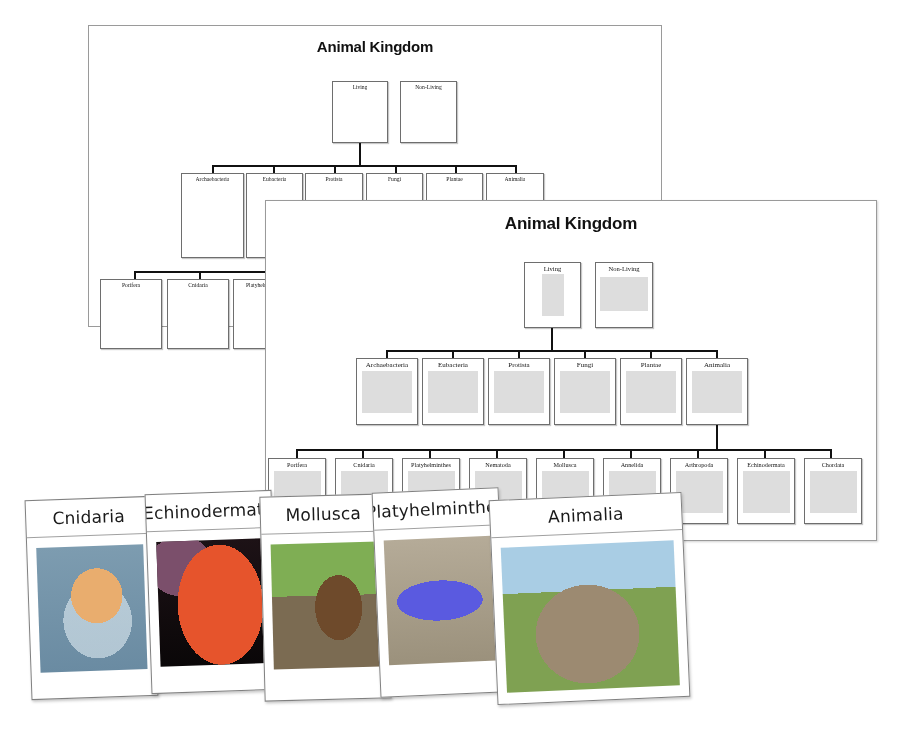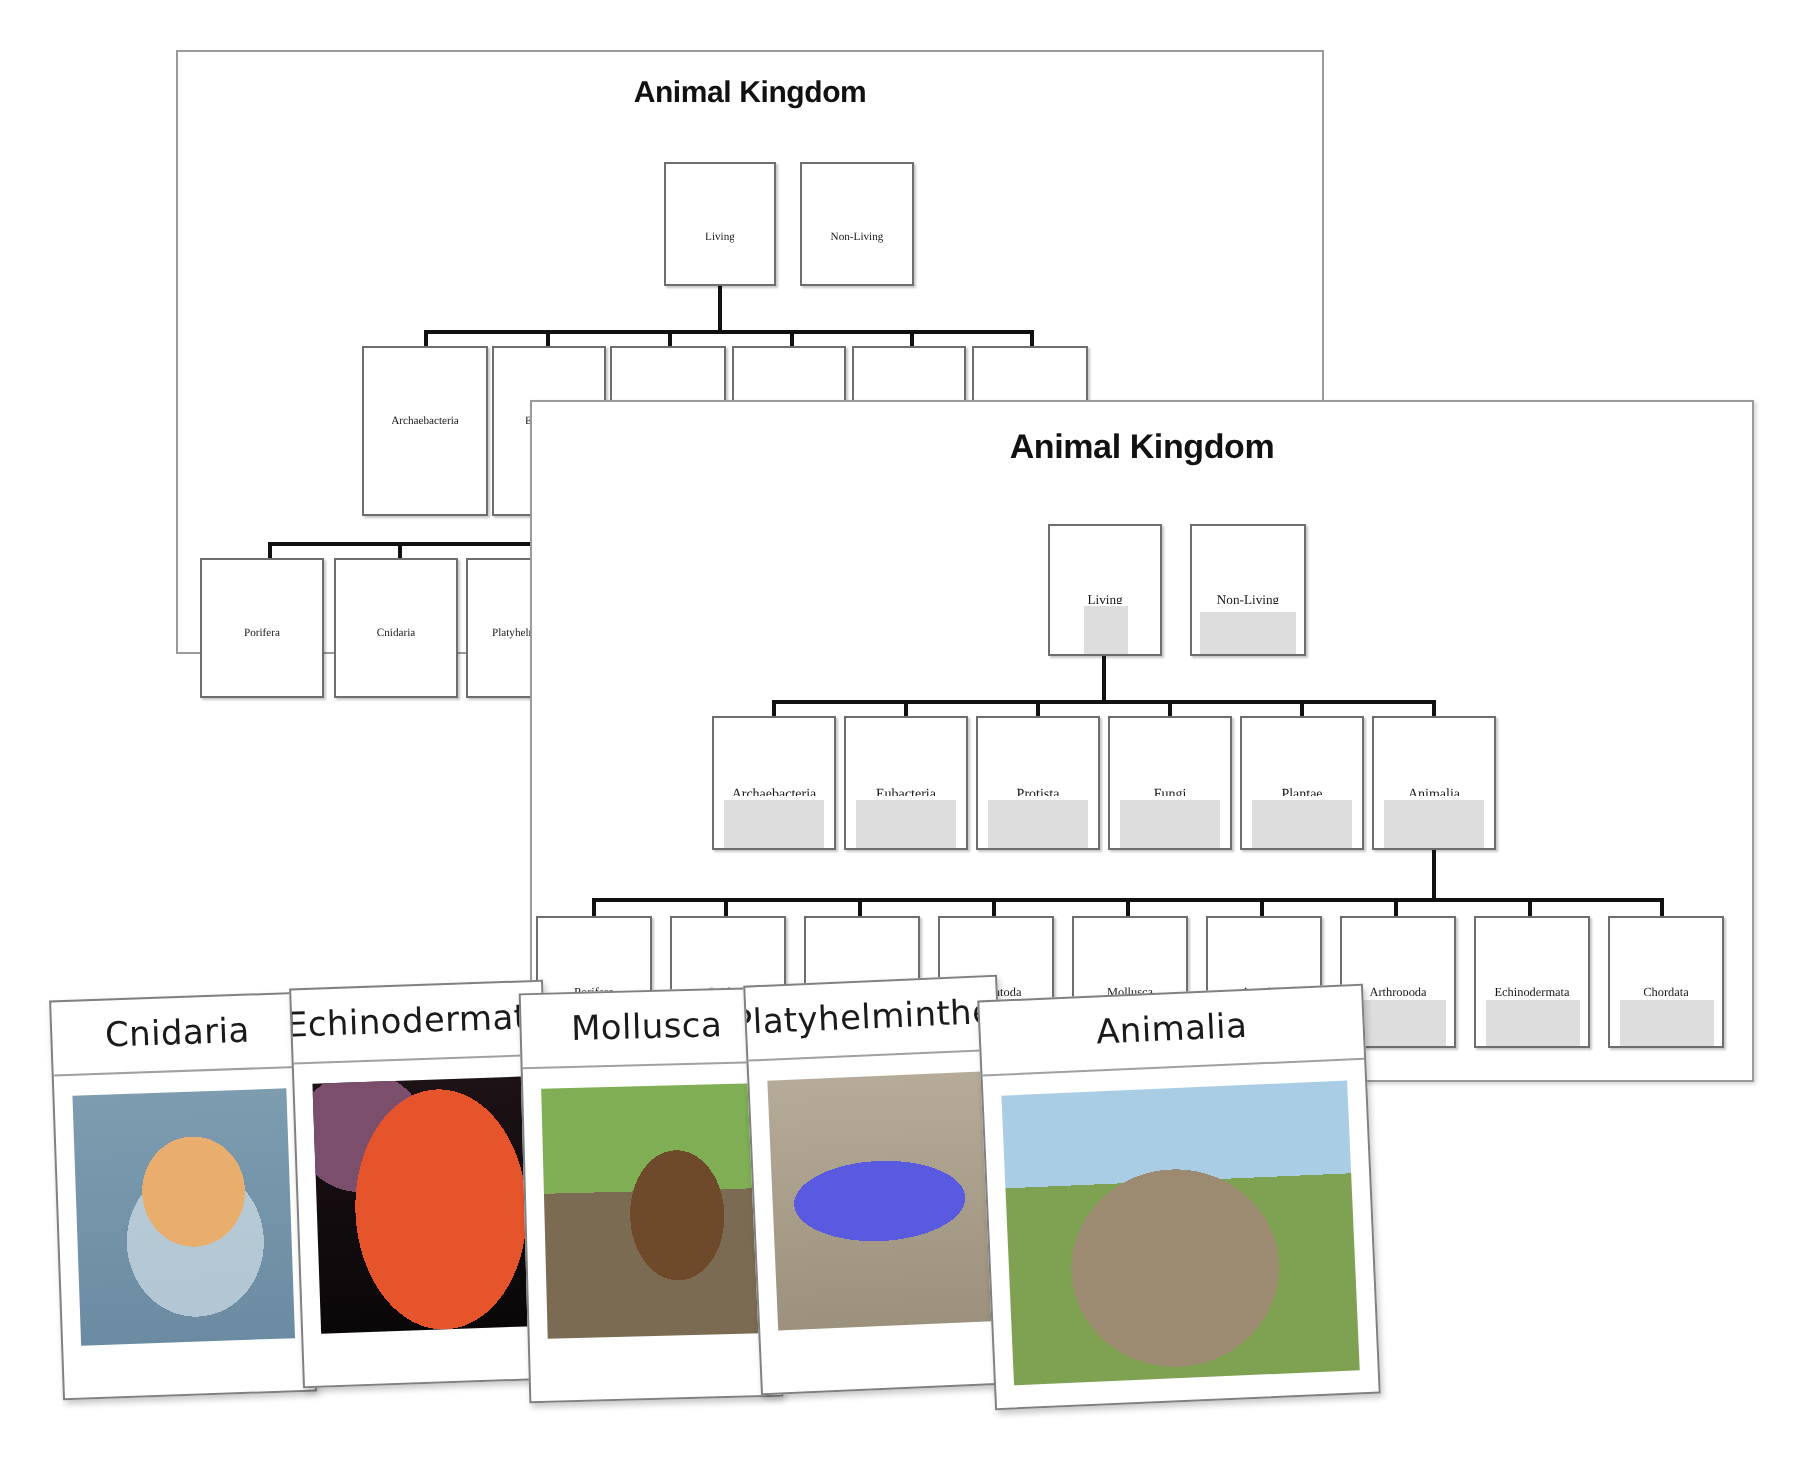--- a/index.html
+++ b/index.html
@@ -46,21 +46,20 @@
     flex-direction: column;
     align-items: center;
   }
   .node .node-label {
     font-family: "Liberation Serif", serif;
     color: #161616;
     text-align: center;
     line-height: 1.05;
     white-space: nowrap;
     overflow: hidden;
-    margin-top: 32px;
   }
   .node .node-pic {
     background: #dddddd;
     background-size: cover;
     background-position: center;
     border: 0;
   }
 
   
   .back .node .node-label { font-size: 5.6px; padding-top: 3px; }

